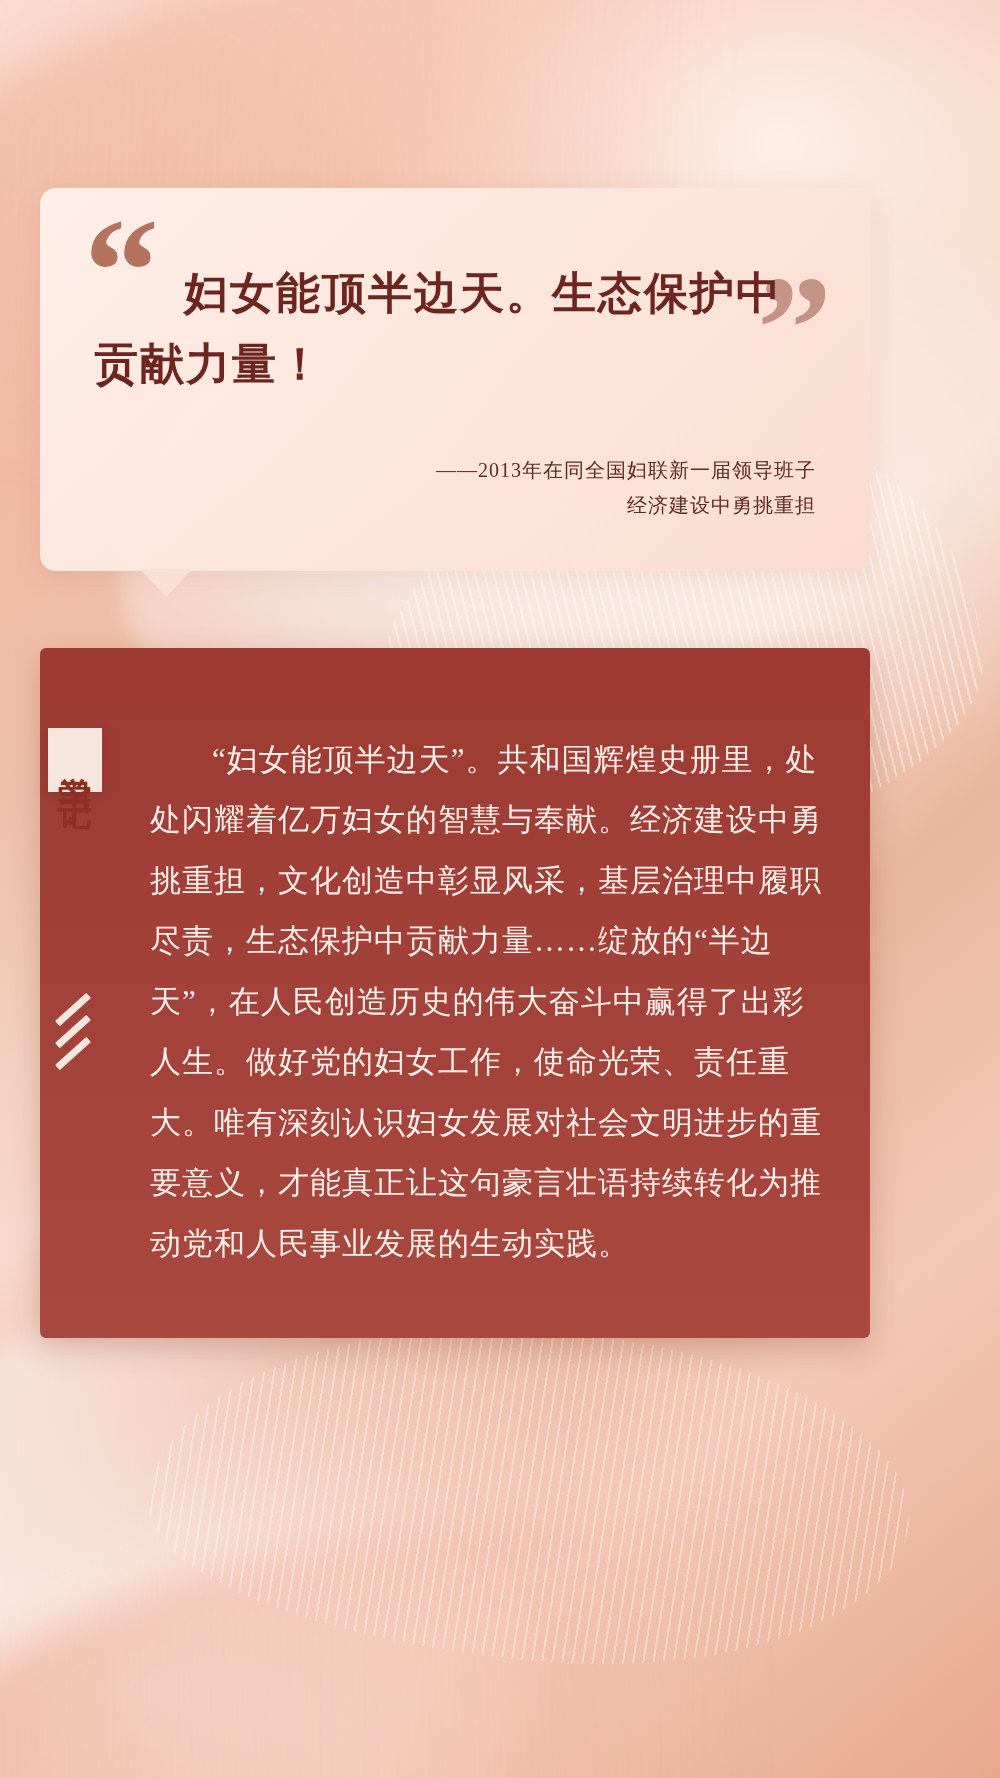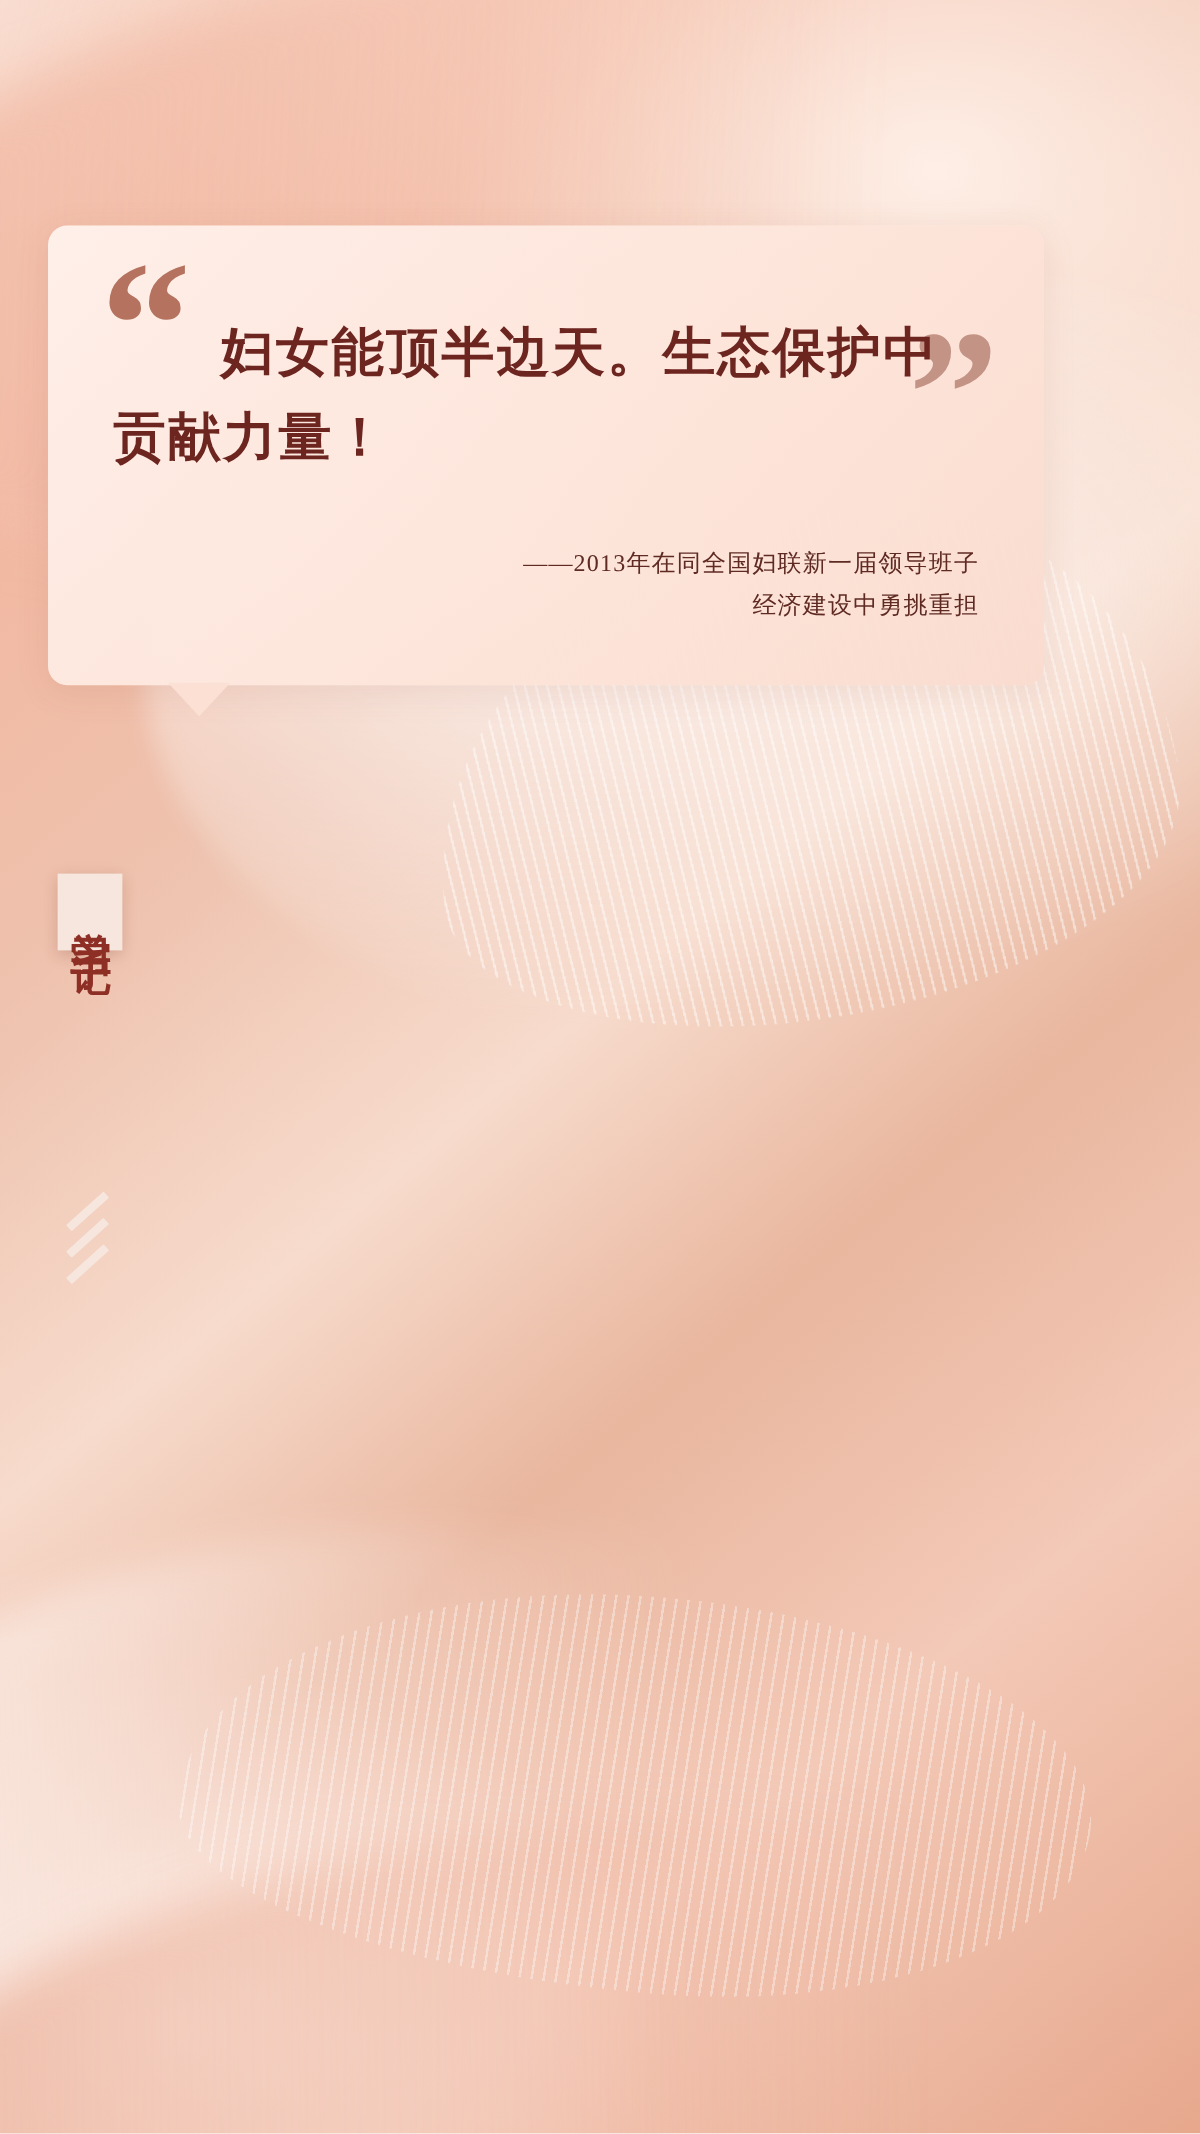--- a/index.html
+++ b/index.html
@@ -232,20 +232,23 @@
   <div class="quote-card">
     <span class="mark-open">“</span>
     <span class="mark-close">”</span>
     <div class="quote-text">妇女能顶半边天。生态保护中贡献力量！</div>
     <div class="quote-source">
       <div>——2013年在同全国妇联新一届领导班子</div>
       <div>经济建设中勇挑重担</div>
     </div>
   </div>
 
+  <div class="body-panel">
+    <div class="body-text">“妇女能顶半边天”。共和国辉煌史册里，处处闪耀着亿万妇女的智慧与奉献。经济建设中勇挑重担，文化创造中彰显风采，基层治理中履职尽责，生态保护中贡献力量……绽放的“半边天”，在人民创造历史的伟大奋斗中赢得了出彩人生。做好党的妇女工作，使命光荣、责任重大。唯有深刻认识妇女发展对社会文明进步的重要意义，才能真正让这句豪言壮语持续转化为推动党和人民事业发展的生动实践。</div>
+  </div>
 
   <div class="side-label">
     <div class="txt">学习手记</div>
   </div>
 
   <div class="slashes">
     <i></i>
       <i></i>
       <i></i>
   </div>

